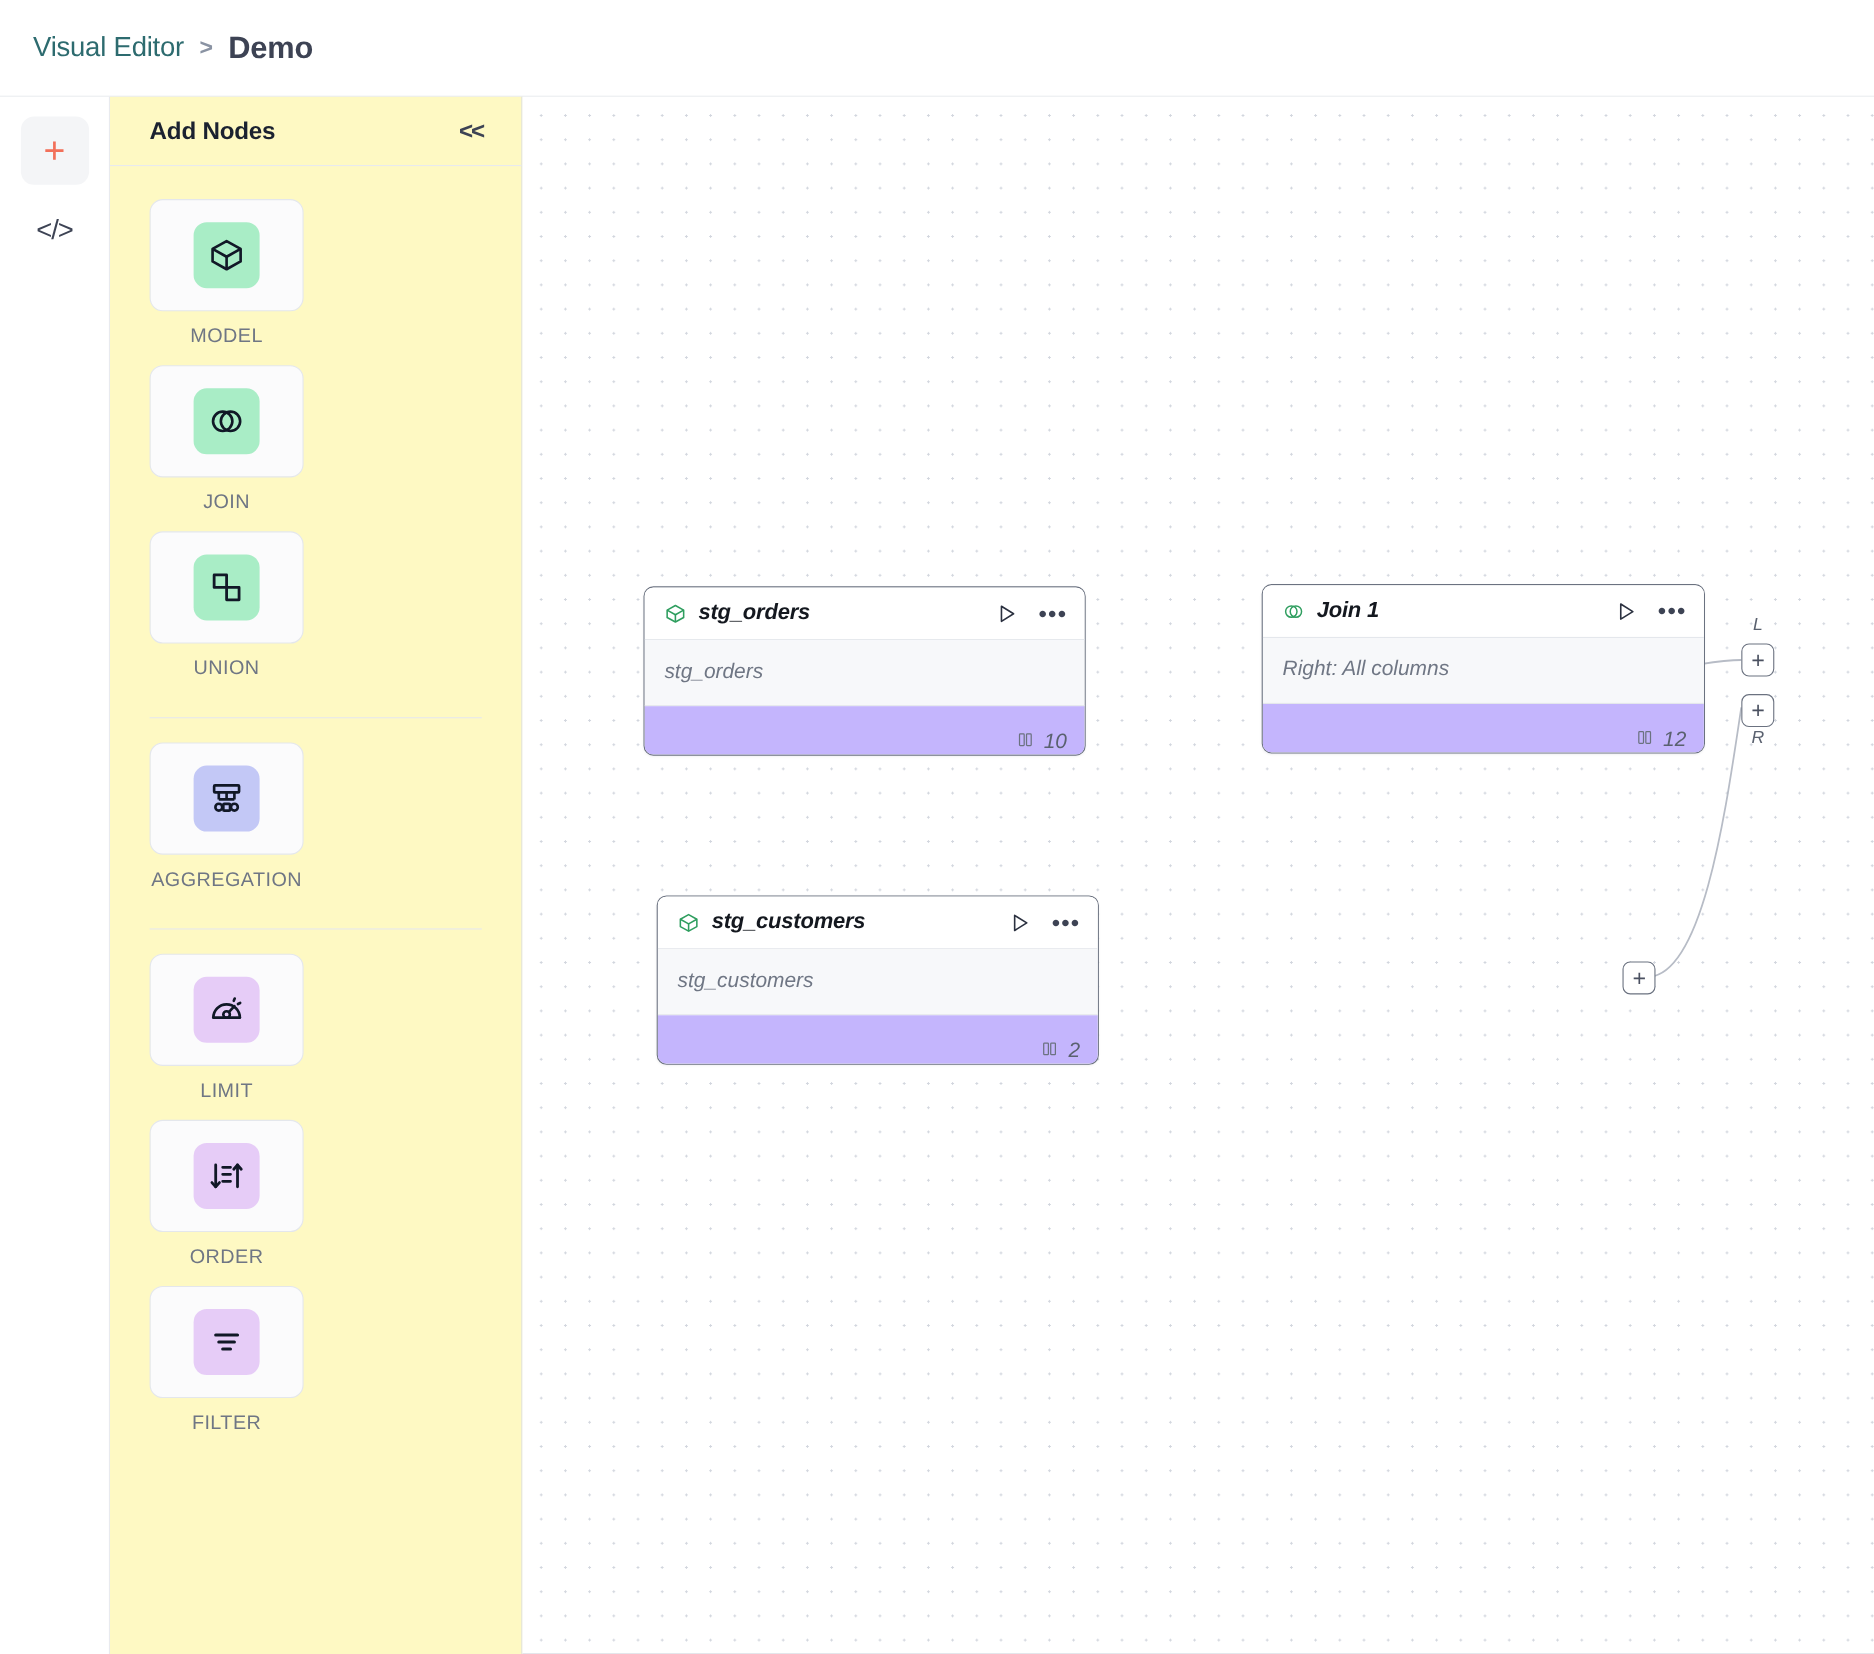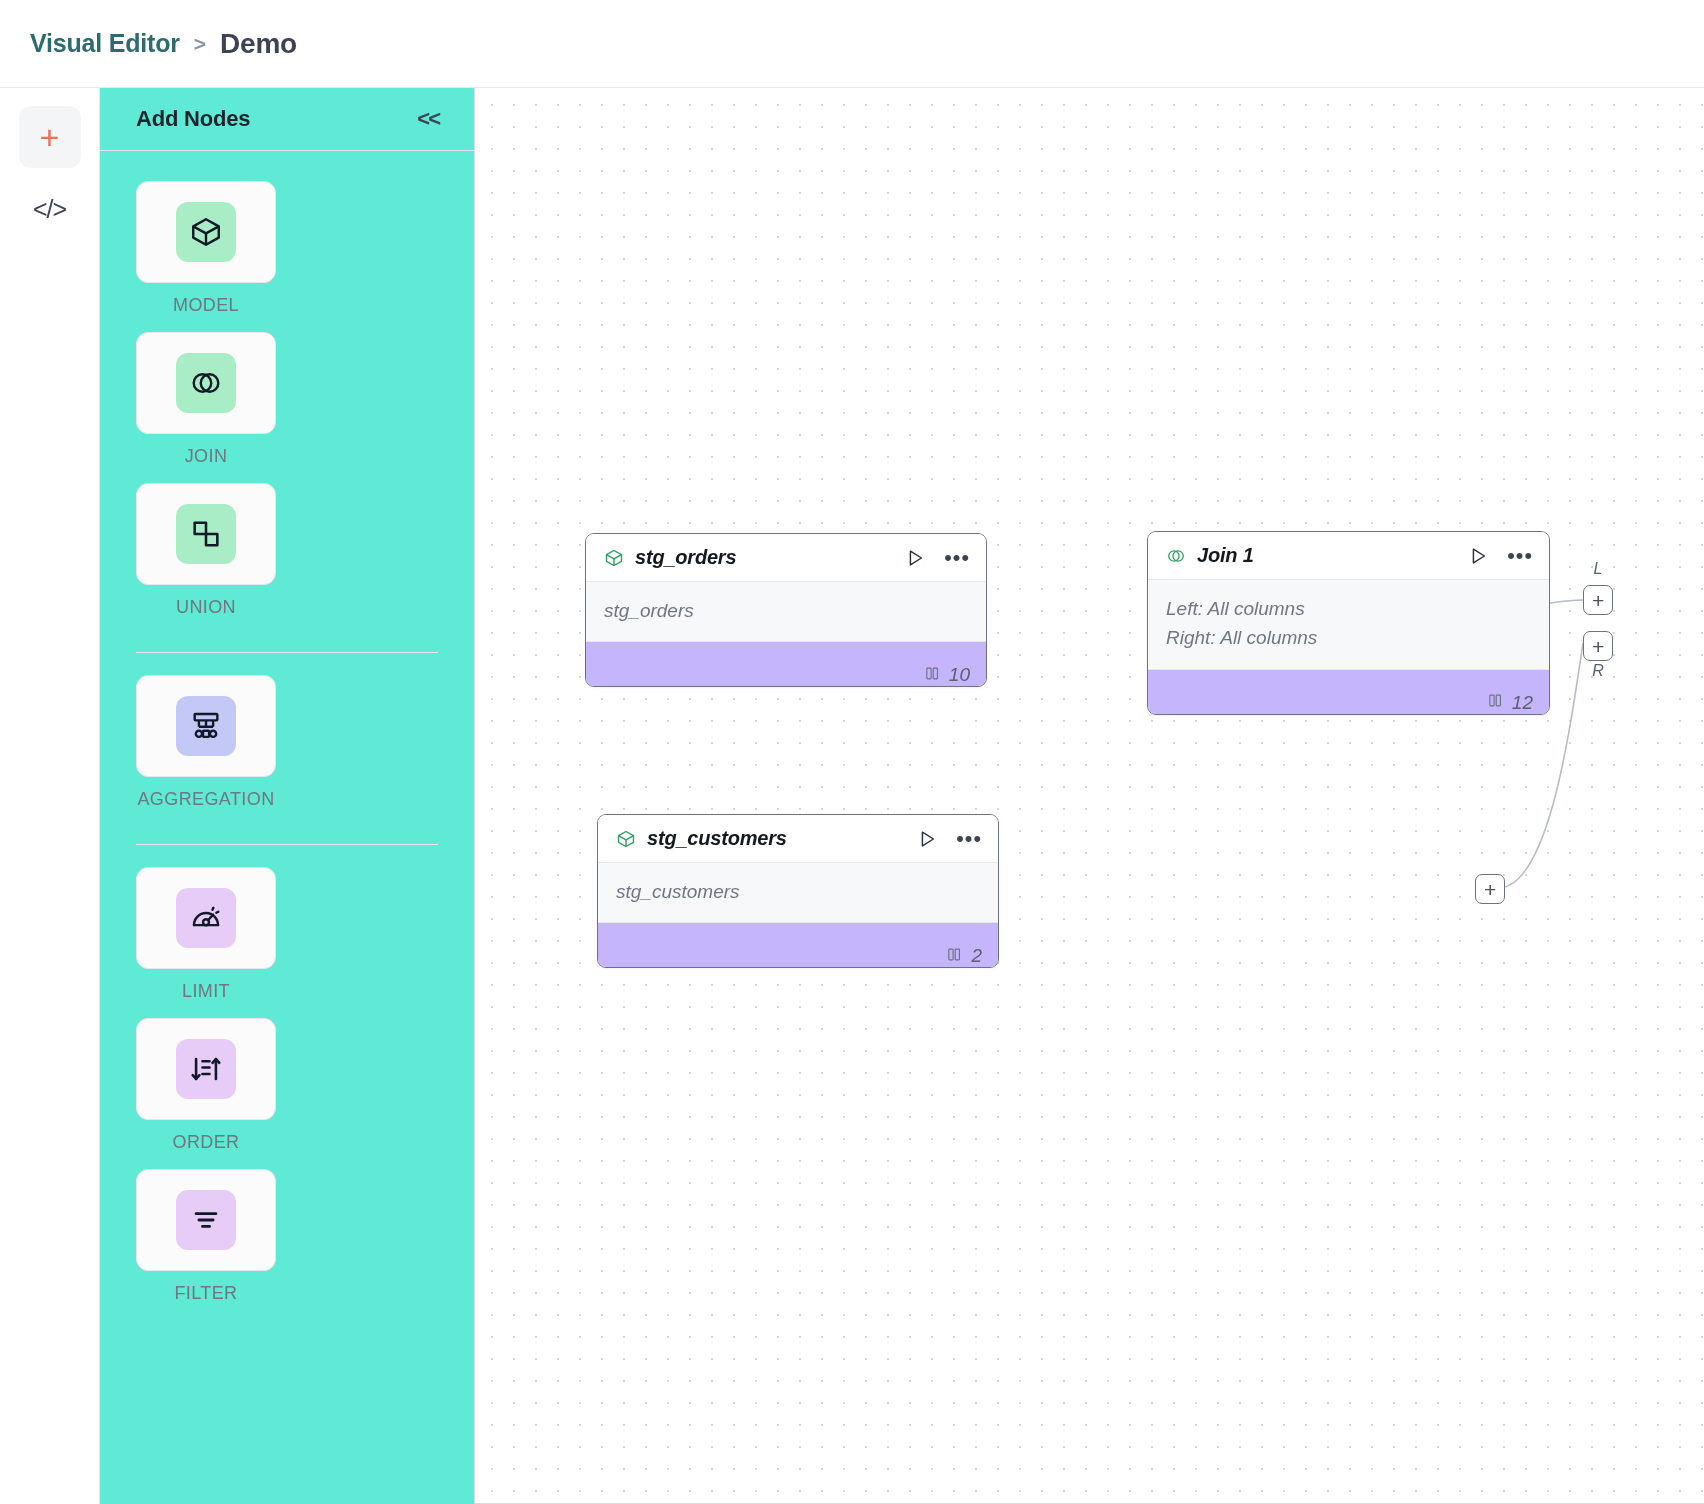--- a/index.html
+++ b/index.html
@@ -12,21 +12,21 @@
 
   
   .header {
     height: 88px;
     display: flex; align-items: center;
     padding-left: 30px;
     background: #ffffff;
     border-bottom: 1px solid #e8eaee;
   }
   .crumb-main {
-    font-size: 25px; font-weight: 700; color: #2d6b6f;
+    font-size: 25px; font-weight: 400; color: #2d6b6f;
     letter-spacing: -0.2px;
   }
   .crumb-sep {
     font-size: 21px; color: #8a93a3; margin: 0 14px; font-weight: 600;
   }
   .crumb-current {
     font-size: 28px; font-weight: 700; color: #3d4354;
     letter-spacing: -0.2px;
   }
 
@@ -52,21 +52,21 @@
   .rail-plus {
     font-size: 34px; color: #f2705a; font-weight: 300; line-height: 1;
   }
   .rail-code {
     font-size: 25px; color: #3d4354; font-weight: 500; letter-spacing: -1px;
   }
 
   
   .palette {
     width: 375px; min-width: 375px;
-    background: #5eead4;
+    background: #fef9c3;
     border-right: 1px solid #d9dce3;
     display: flex; flex-direction: column;
   }
   .palette-head {
     height: 63px;
     display: flex; align-items: center; justify-content: space-between;
     padding: 0 35px 0 36px;
     border-bottom: 1px solid #e8eaee;
   }
   .palette-title { font-size: 22px; font-weight: 700; color: #1b2230; letter-spacing: -0.2px; }
@@ -362,21 +362,20 @@
           </span>
           <span class="node-title">Join 1</span>
           <span class="node-run">
             <svg width="22" height="22" viewBox="0 0 24 24" fill="none" stroke="#2b3140" stroke-width="1.6" stroke-linejoin="round">
               <path d="M7 4.5 19 12 7 19.5z"></path>
             </svg>
           </span>
           <span class="node-menu">•••</span>
         </div>
         <div class="node-body">
-          <div class="node-body-line">Left: All columns</div>
           <div class="node-body-line">Right: All columns</div>
         </div>
         <div class="node-foot">
           <span class="cols">
             <span>
               <svg width="17" height="17" viewBox="0 0 24 24" fill="none" stroke="#6b7280" stroke-width="1.6">
                 <rect x="4" y="4.5" width="6" height="15" rx="1"></rect>
                   <rect x="13" y="4.5" width="6" height="15" rx="1"></rect>
               </svg>
             </span>

